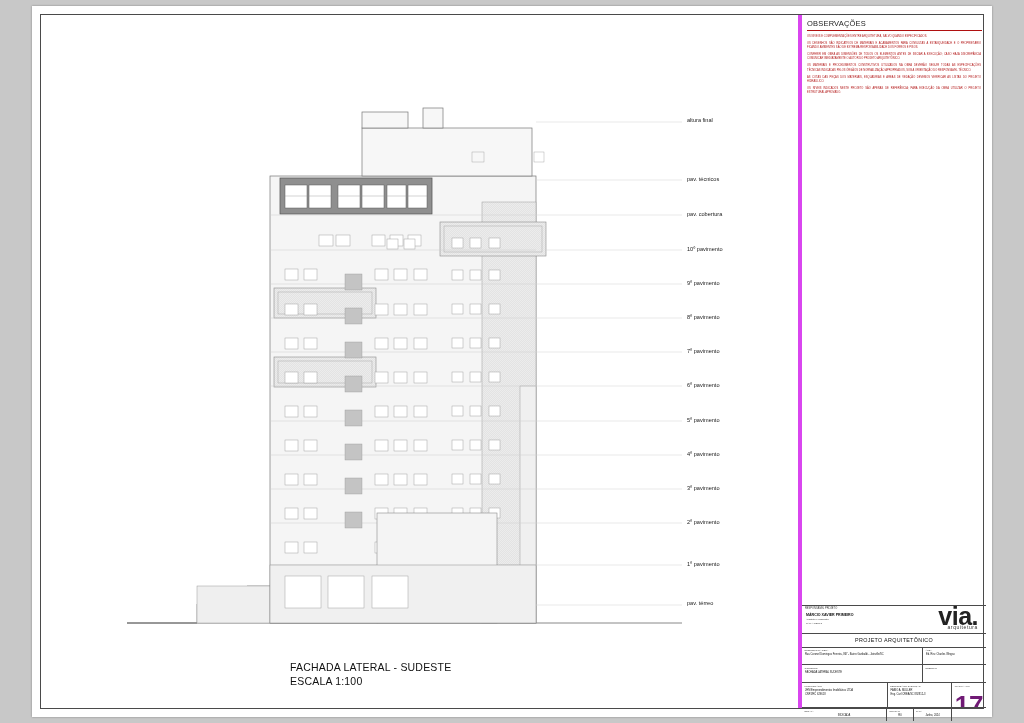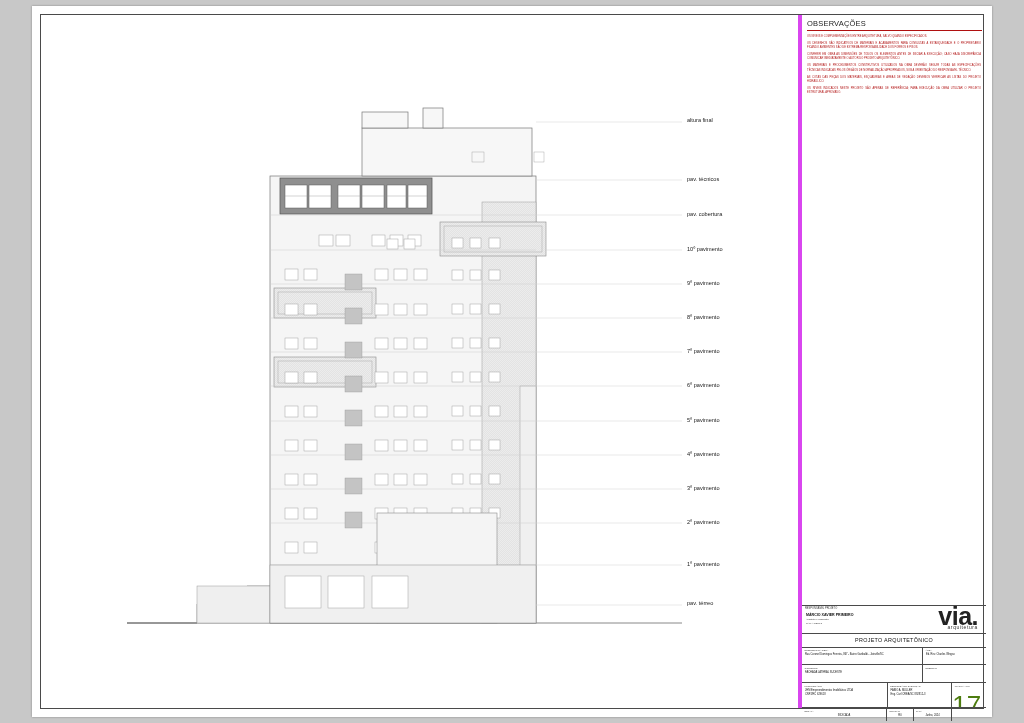--- a/index.html
+++ b/index.html
@@ -70,21 +70,21 @@
     position:absolute;left:0;top:632px;right:0;bottom:0;
   }
   .row{display:flex;border-bottom:1px solid #4a4a4a;}
   .cell{border-right:1px solid #4a4a4a;position:relative;overflow:hidden;}
   .cell:last-child{border-right:none;}
   .clab{font-size:2.3px;color:#444;padding:1.5px 0 0 2.5px;line-height:3px;}
   .cval{font-size:3.1px;color:#111;padding:1px 0 0 3px;line-height:4px;}
   .cval.small{font-size:2.6px;}
   .cval.center{text-align:center;padding-left:0;}
   .pagenum{
-    font-size:26px;font-weight:normal;color:#4d7c0f;text-align:left;line-height:30px;
+    font-size:26px;font-weight:bold;color:#701a75;text-align:center;line-height:30px;
     padding-top:2px;
   }
 
   
   .caption{
     position:absolute;left:258px;top:655px;
   }
   .cap1{font-size:10.5px;color:#111;letter-spacing:.2px;}
   .cap2{font-size:10.5px;color:#111;letter-spacing:.2px;margin-top:2px;}
 
@@ -306,20 +306,24 @@
       <div class="lvl" style="top:366px;left:0">6º pavimento</div>
       <div class="lvl" style="top:401px;left:0">5º pavimento</div>
       <div class="lvl" style="top:435px;left:0">4º pavimento</div>
       <div class="lvl" style="top:469px;left:0">3º pavimento</div>
       <div class="lvl" style="top:503px;left:0">2º pavimento</div>
       <div class="lvl" style="top:545px;left:0">1º pavimento</div>
       <div class="lvl" style="top:584px;left:0">pav. térreo</div>
     </div>
   </div>
 
+  <div class="caption">
+    <div class="cap1">FACHADA LATERAL - SUDESTE</div>
+    <div class="cap2">ESCALA 1:100</div>
+  </div>
 
   <div class="rightcol">
 
     <div class="obs-box">
       <div class="obs-title">OBSERVAÇÕES</div>
       <div class="obs-rule"></div>
       <div class="obs-text">
         <p>OS NÍVEIS E COMPLEMENTAÇÕES ENTRE ARQUITETURA, SALVO QUANDO ESPECIFICADOS.</p>
         <p>OS DESENHOS SÃO INDICATIVOS DE MATERIAIS E ACABAMENTOS PARA CONSULTAS A ESTANQUEIDADE E O PROPRIETÁRIO FICANDO AMBIENTES SÃO DE EXTREMA RESPONSABILIDADE DOS FORROS E PISOS.</p>
         <p>CONFERIR EM OBRA AS DIMENSÕES DE TODOS OS ELEMENTOS ANTES DE INICIAR A EXECUÇÃO; CASO HAJA DISCREPÂNCIA COMUNICAR IMEDIATAMENTE O AUTOR DO PROJETO ARQUITETÔNICO.</p>

